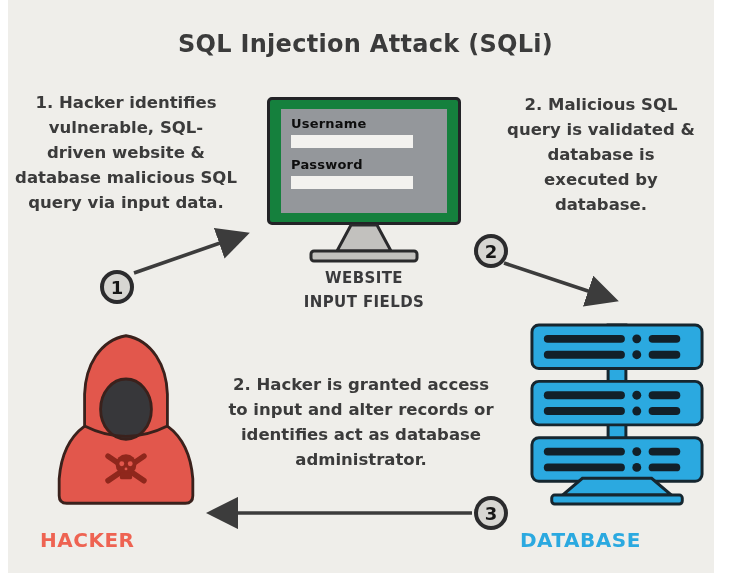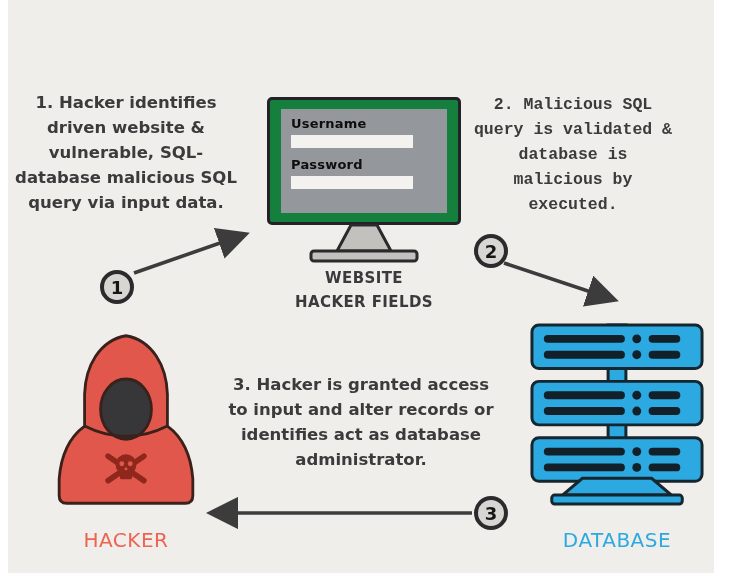--- a/index.html
+++ b/index.html
@@ -6,21 +6,21 @@
   body{font-family:"DejaVu Sans","Liberation Sans",sans-serif;background:#ffffff;}
   .canvas{position:relative;width:731px;height:582px;background:#ffffff;overflow:hidden;}
   .panel{position:absolute;left:8px;top:0;width:706px;height:573px;background:var(--panel-background,#EFEEEA);}
 
   .title{position:absolute;left:0;right:0;top:30px;text-align:center;
          font-size:24px;font-weight:700;color:var(--text-dark,#3B3B3B);letter-spacing:.3px;}
 
   .note{position:absolute;text-align:center;font-weight:700;font-size:16.5px;
         line-height:25px;color:var(--text-dark,#3B3B3B);}
   .note-1{left:14px;top:90px;width:224px;}
-  .note-2{left:459px;top:92px;width:228px;font-family:Liberation Mono, monospace;}
+  .note-2{left:487px;top:92px;width:228px;}
   .note-3{left:210px;top:372px;width:302px;}
 
   
   .monitor{position:absolute;left:267px;top:97px;width:194px;}
   .monitor-frame{box-sizing:border-box;width:194px;height:128px;background:#15803d;
                  border:3px solid #232327;border-radius:5px;padding:9px 11px;}
   .monitor-screen{box-sizing:border-box;width:100%;height:100%;background:#94979B;padding:7px 10px;}
   .fld-label{font-size:13px;font-weight:700;color:#0E0E0E;margin:0 0 4px 0;letter-spacing:.2px;}
   .fld-bar{height:13px;width:122px;background:#F3F2EF;margin-bottom:9px;}
   .monitor-stand{display:block;margin:-1px auto 0 auto;}
@@ -46,49 +46,50 @@
   .hacker-face{fill:#37373A;stroke:#3A211C;stroke-width:3;}
   .hood-line{fill:none;stroke:#3A211C;stroke-width:3;}
   .emblem{fill:#8F271C;}
   .emblem-stroke{stroke:#8F271C;stroke-width:6;stroke-linecap:round;}
   .emblem-cut{fill:var(--hacker-red,#E2574C);}
 
   .database{position:absolute;left:528px;top:322px;}
   .db-part{fill:var(--database-blue,#2BA9E0);stroke:#16262F;stroke-width:3;}
   .db-slot{fill:#122029;}
 
-  .entity-label{position:absolute;text-align:center;font-size:20px;font-weight:400;letter-spacing:.5px;}
+  .entity-label{position:absolute;text-align:left;font-size:20px;font-weight:700;letter-spacing:.5px;}
   .hacker-label{left:40px;top:528px;width:172px;color:var(--hacker-label,#EE6352);}
   .database-label{left:520px;top:528px;width:194px;color:var(--database-label,#2BA9E0);}
 </style>
 </head>
 <body>
 
 <div class="canvas">
   <div class="panel"></div>
 
+  <div class="title">SQL Injection Attack (SQLi)</div>
 
   <div class="note note-1">
     <div>1. Hacker identifies</div>
+    <div>vulnerable, SQL-</div>
     <div>driven website &amp;</div>
-    <div>vulnerable, SQL-</div>
     <div>database malicious SQL</div>
     <div>query via input data.</div>
   </div>
 
   <div class="note note-2">
     <div>2. Malicious SQL</div>
     <div>query is validated &amp;</div>
     <div>database is</div>
-    <div>malicious by</div>
-    <div>executed.</div>
+    <div>executed by</div>
+    <div>database.</div>
   </div>
 
   <div class="note note-3">
-    <div>3. Hacker is granted access</div>
+    <div>2. Hacker is granted access</div>
     <div>to input and alter records or</div>
     <div>identifies act as database</div>
     <div>administrator.</div>
   </div>
 
   <div class="monitor">
     <div class="monitor-frame">
       <div class="monitor-screen">
         <div class="fld-label">Username</div>
         <div class="fld-bar"></div>
@@ -97,21 +98,21 @@
       </div>
     </div>
     <svg class="monitor-stand" width="120" height="42" viewBox="0 0 120 42">
       <polygon points="47,1 73,1 87,27 33,27" fill="#C2C1BE" stroke="#2A2A2C" stroke-width="3"></polygon>
       <rect x="7" y="27" width="106" height="10" rx="3" fill="#C2C1BE" stroke="#2A2A2C" stroke-width="3"></rect>
     </svg>
   </div>
 
   <div class="monitor-caption">
     <div>WEBSITE</div>
-    <div>HACKER FIELDS</div>
+    <div>INPUT FIELDS</div>
   </div>
 
   <svg class="arrows" width="731" height="582" viewBox="0 0 731 582">
     <defs>
       <marker id="ah" markerWidth="9" markerHeight="9" refX="7" refY="4.5" orient="auto">
         <path d="M0,0 L9,4.5 L0,9 Z" fill="#3C3C3C"></path>
       </marker>
     </defs>
     <line class="arrow-line" x1="134" y1="273" x2="243" y2="235" marker-end="url(#ah)"></line>
     <line class="arrow-line" x1="504" y1="263" x2="612" y2="299" marker-end="url(#ah)"></line>

